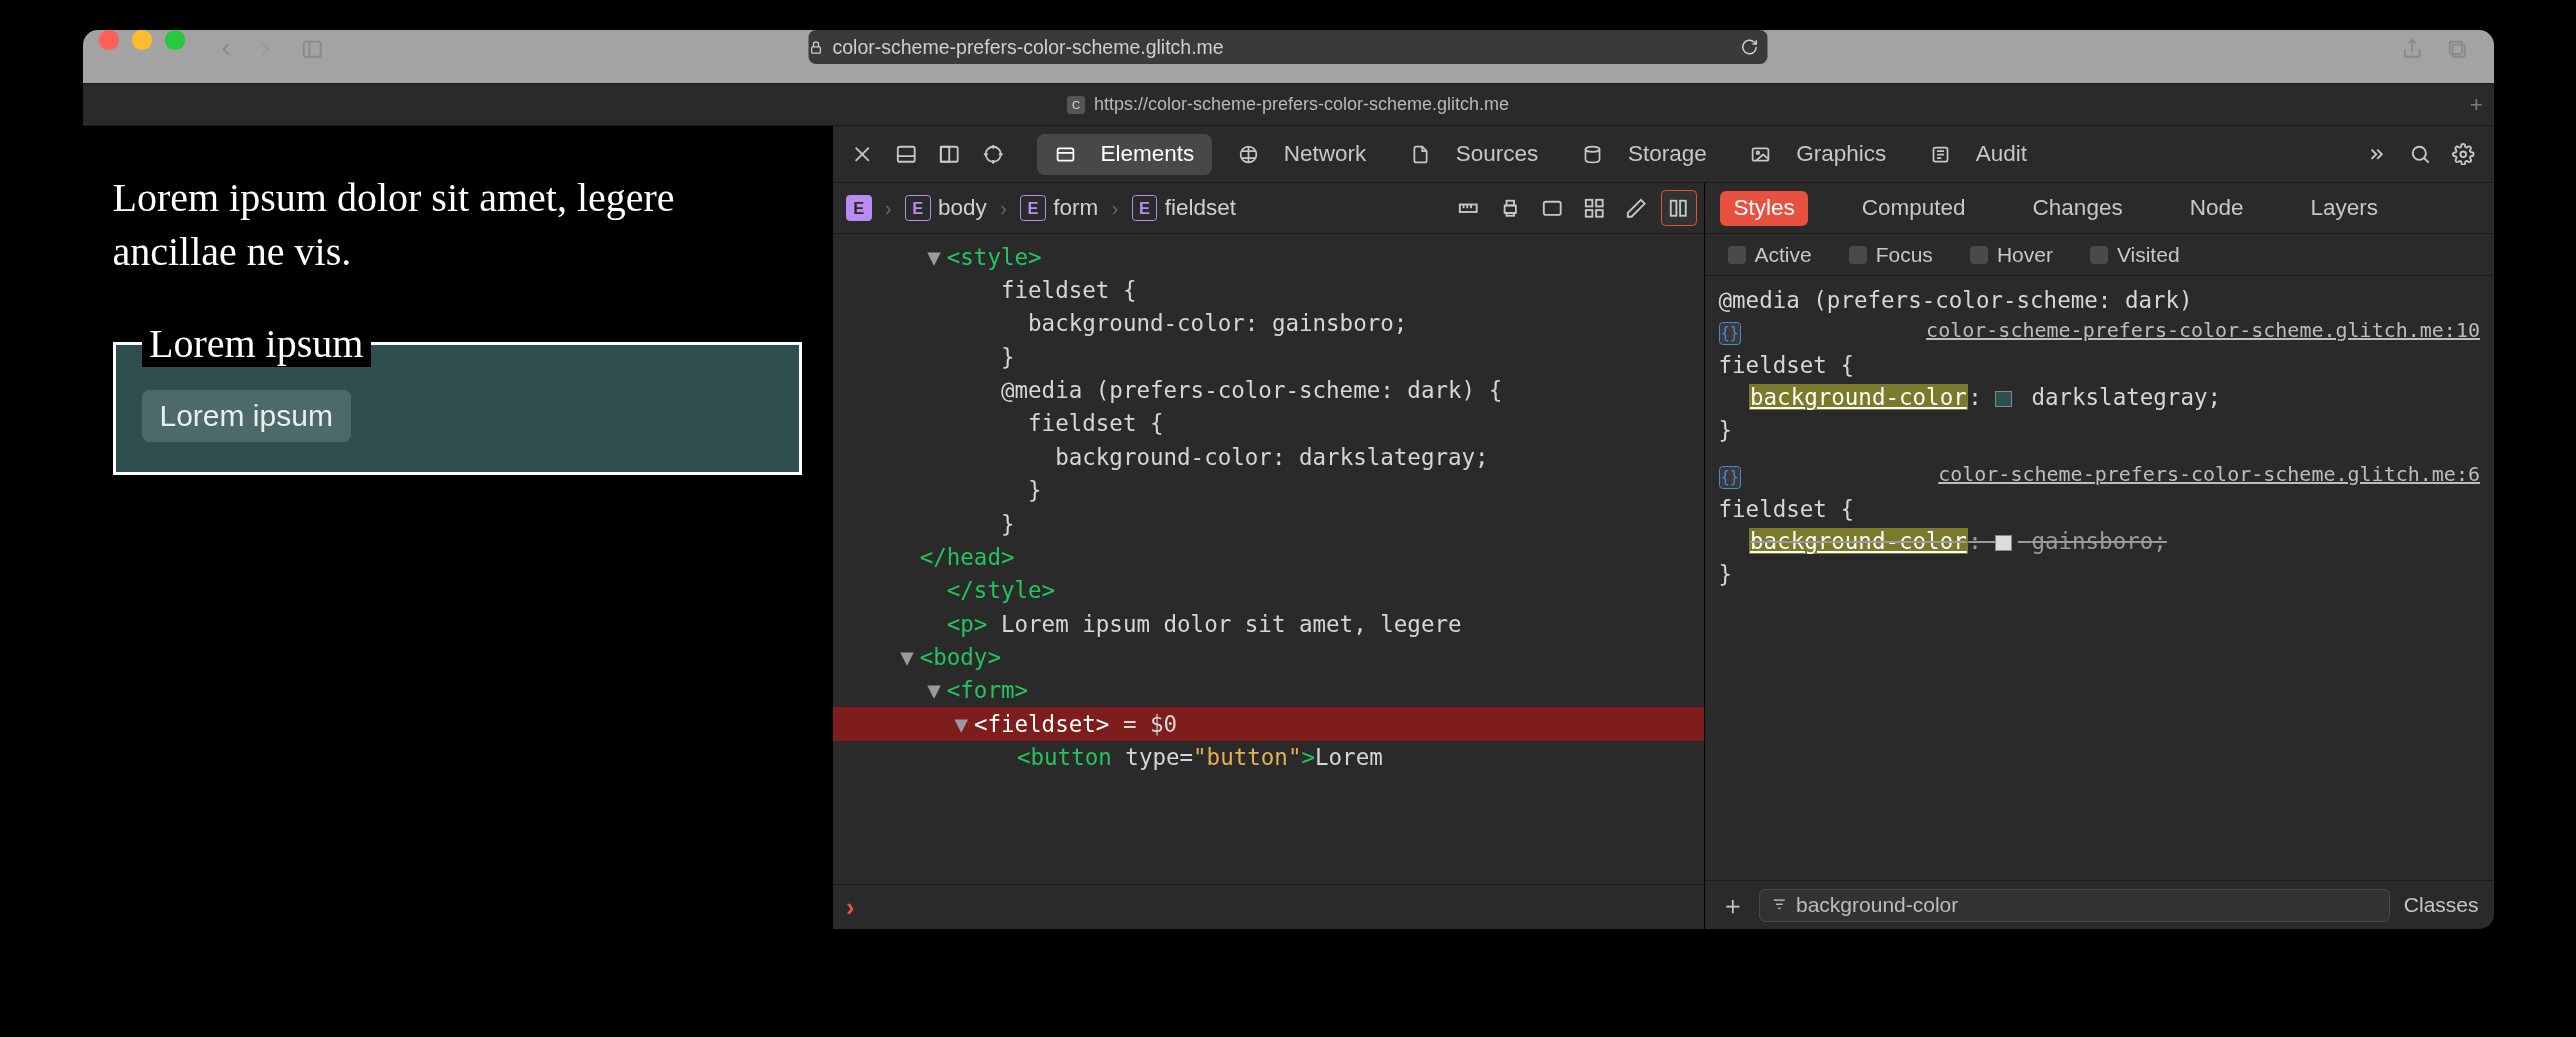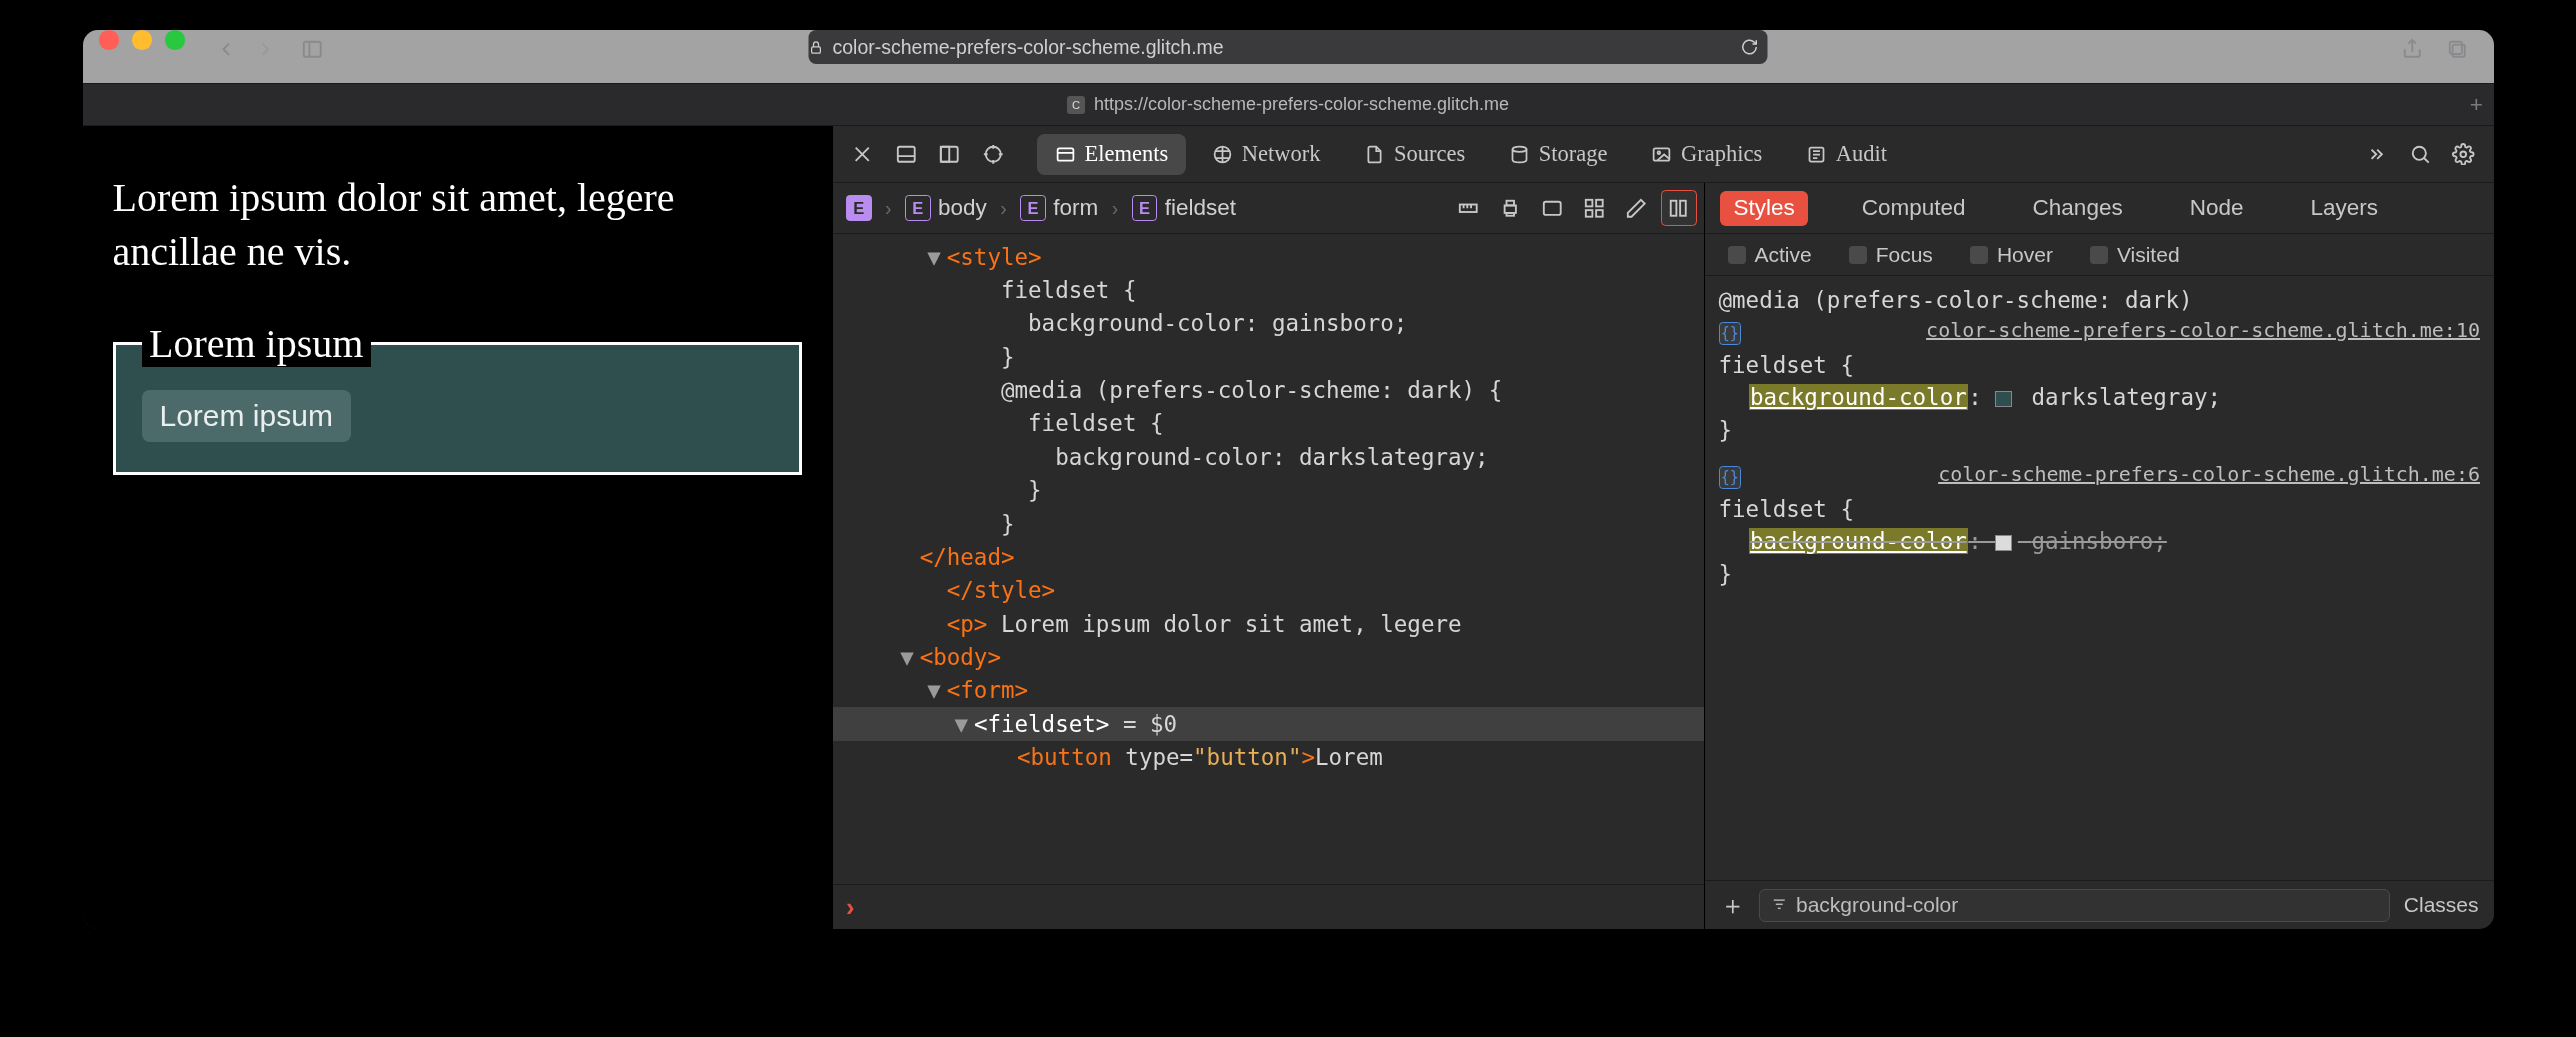--- a/index.html
+++ b/index.html
@@ -74,21 +74,21 @@
   }
   
   .devtools{flex:1;display:flex;flex-direction:column;background:#2a2a2a;border-left:0.7px solid #000;}
   .dt-tabbar{
     height:57px;background:#2a2a2a;display:flex;align-items:center;gap:7.5px;padding:0 12px;
     border-bottom:0.7px solid #1b1b1b;color:#c7c7c7;
   }
   .dt-iconbtn{width:36px;height:36px;display:flex;align-items:center;justify-content:center;color:#c7c7c7;border-radius:4.5px;}
   .dt-iconbtn svg{width:22.5px;height:22.5px;stroke:currentColor;fill:none;stroke-width:2;}
   .dt-tab{
-    display:flex;align-items:center;gap:9px;padding:7.5px 18px;border-radius:7.5px;font-size:22.5px;color:#c7c7c7;font-family:Liberation Serif, serif;
+    display:flex;align-items:center;gap:25px;padding:7.5px 18px;border-radius:7.5px;font-size:22.5px;color:#c7c7c7;
   }
   .dt-tab.active{background:#484848;color:#fff;}
   .dt-tabbar .spacer{flex:1;}
   
   .dt-main{flex:1;display:flex;min-height:0;}
   
   .dom-panel{flex:1.05;display:flex;flex-direction:column;min-width:0;border-right:0.7px solid #000;}
   .breadcrumb-row{
     height:51px;display:flex;align-items:center;gap:7.5px;padding:0 7.5px;border-bottom:0.7px solid #1b1b1b;
   }
@@ -102,23 +102,23 @@
   .bc-badge.filled{background:#b98cf0;color:#2a2a2a;}
   .bc-sep{color:#6a6a6c;font-size:19.5px;}
   .breadcrumb-row .tools{margin-left:auto;display:flex;gap:6px;}
   .tool-toggle.on{background:#323232;border:1.5px solid #e8513f;border-radius:4.5px;}
   .dom-tree{
     flex:1;overflow:auto;font-family:ui-monospace,Menlo,monospace;font-size:22.5px;line-height:1.35;
     color:#d6d6d6;padding:6px 0;
     scrollbar-color:#5a5a5a #2a2a2a;
   }
   .dom-line{padding:1.5px 13.5px;white-space:pre;}
-  .dom-line.selected{background:#404040;color:#fff;}
+  .dom-line.selected{background:#7f1d1d;color:#fff;}
   .dom-line.selected .tag{color:#fff !important;}
-  .tag{color:#f97316;}
+  .tag{color:#22c55e;}
   .attr{color:#e8af55;}
   .txt{color:#d6d6d6;}
   .disclosure{color:#9a9a9c;display:inline-block;width:19.5px;}
   .dom-gutter{display:inline-block;border-left:1.5px solid #555;margin-left:4.5px;padding-left:10.5px;}
   
   .console-row{height:45px;border-top:0.7px solid #1b1b1b;display:flex;align-items:center;padding:0 13.5px;}
   .console-row .chev{color:#e8513f;font-size:25.5px;font-weight:700;}
   
   .styles-panel{flex:0.95;display:flex;flex-direction:column;min-width:0;}
   .styles-tabs{

